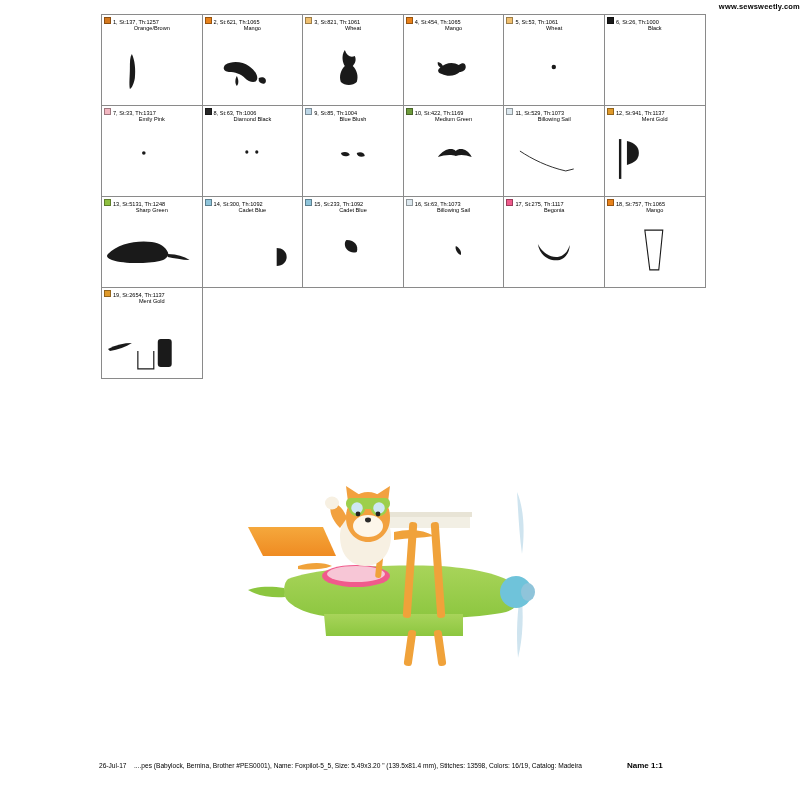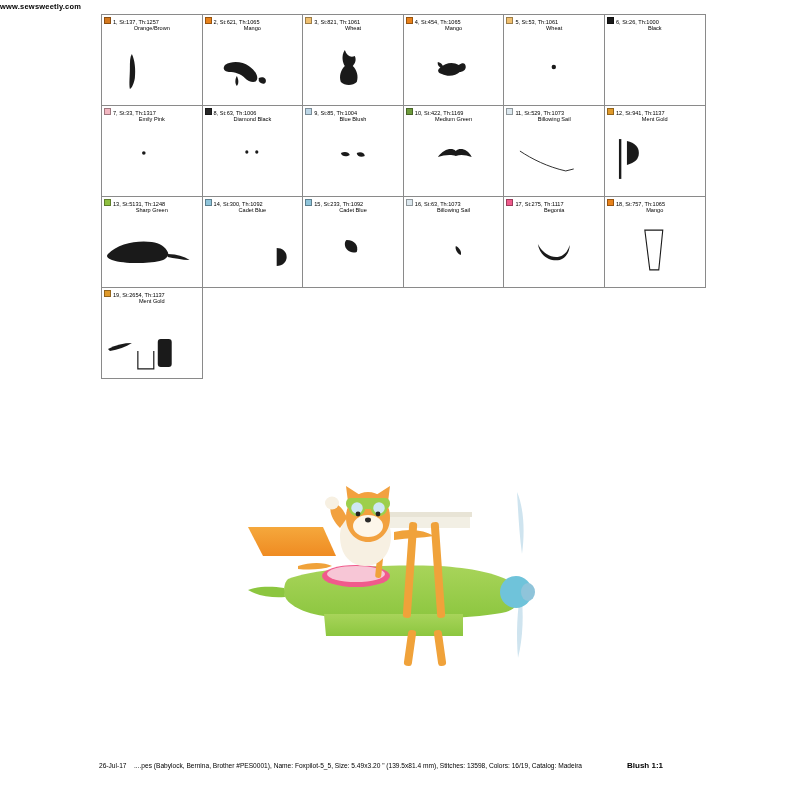--- a/index.html
+++ b/index.html
@@ -18,21 +18,21 @@
   .page {
     position: relative;
     width: 800px;
     height: 800px;
   }
   .site-url {
     position: absolute;
     top: 2px;
     left: 0;
     width: 800px;
-    text-align: left;
+    text-align: right;
     font-size: 7.5px;
     font-weight: bold;
     letter-spacing: 0.2px;
     color: #000;
   }
   
   .grid {
     position: absolute;
     left: 101px;
     top: 14px;
@@ -430,16 +430,16 @@
 
       <path d="M166 62 C182 58 196 60 206 66 C194 68 180 68 166 70 Z" fill="#f0a23a"></path>
 
       <path d="M70 96 C82 92 96 92 104 96 C94 100 80 100 70 99 Z" fill="#f0a23a"></path>
     </svg>
   </div>
 
   <div class="footer">
     <span class="footer-date">26-Jul-17</span>
     <span class="footer-info">....pes (Babylock, Bernina, Brother #PES0001), Name: Foxpilot-5_5, Size: 5.49x3.20 " (139.5x81.4 mm), Stitches: 13598, Colors: 16/19, Catalog: Madeira</span>
-    <span class="footer-scale">Blush 1:1</span>
+    <span class="footer-scale">Name 1:1</span>
   </div>
 
 </div>
 
 </body></html>

